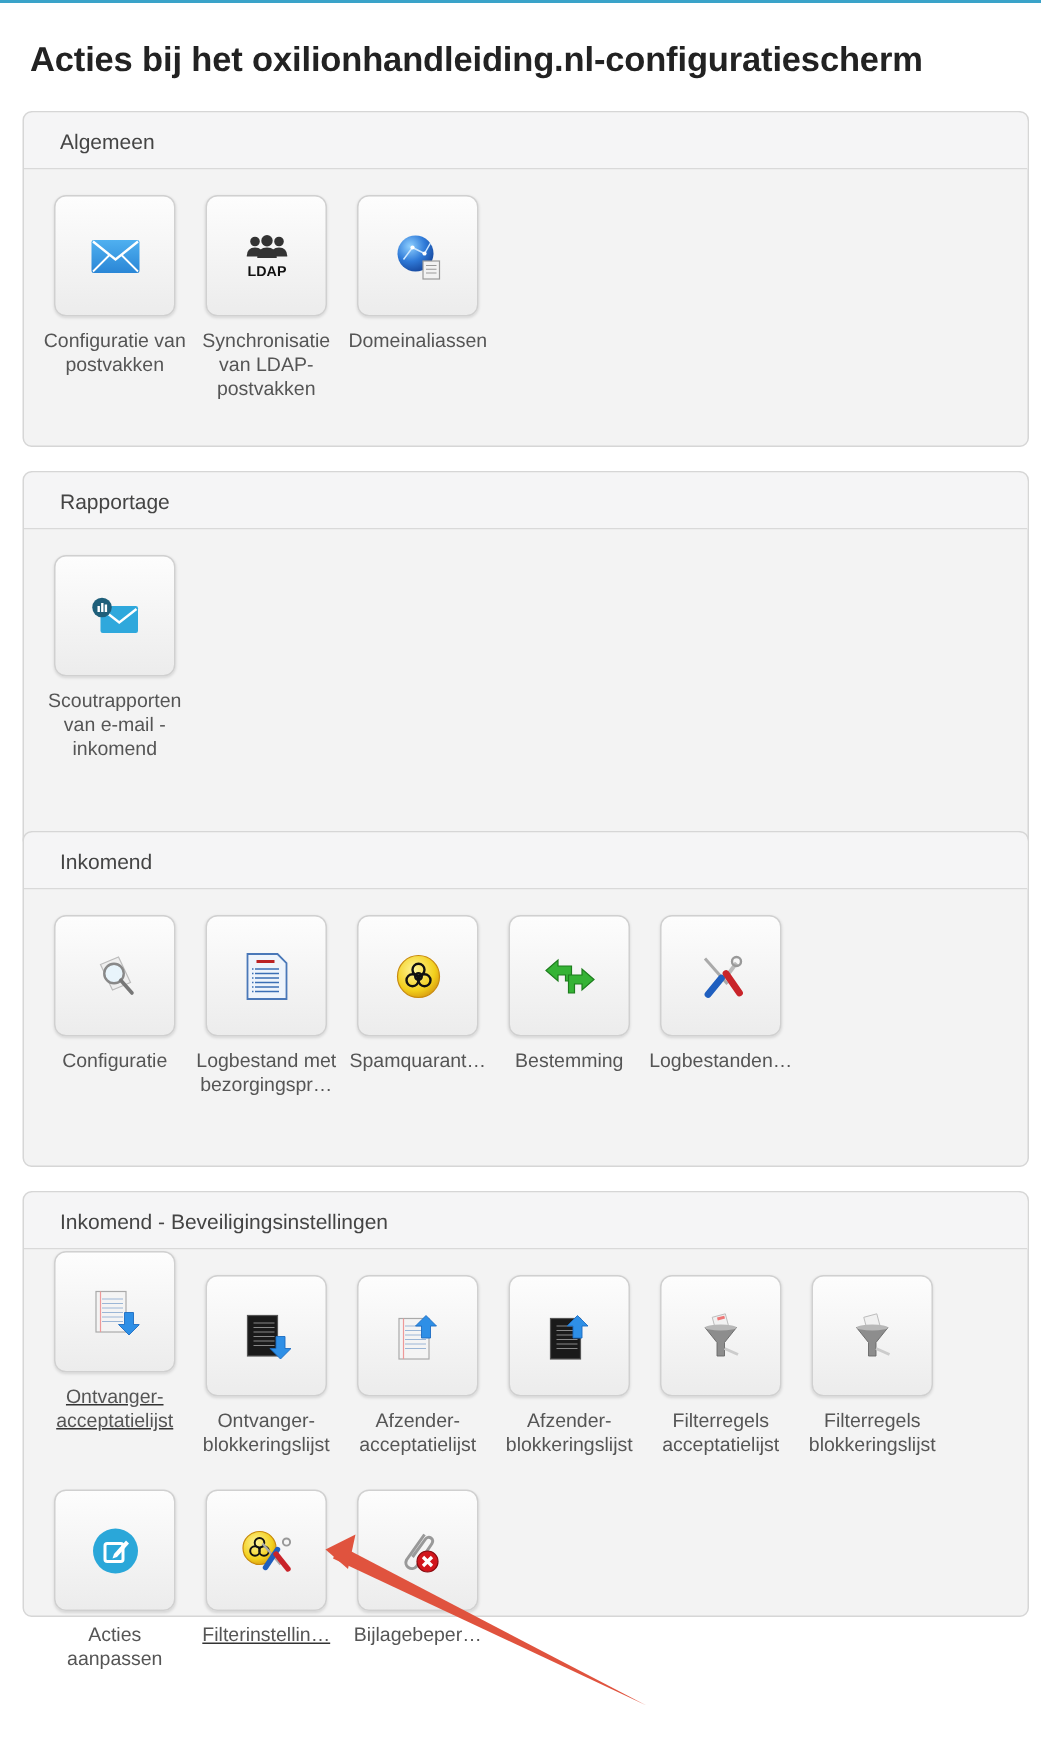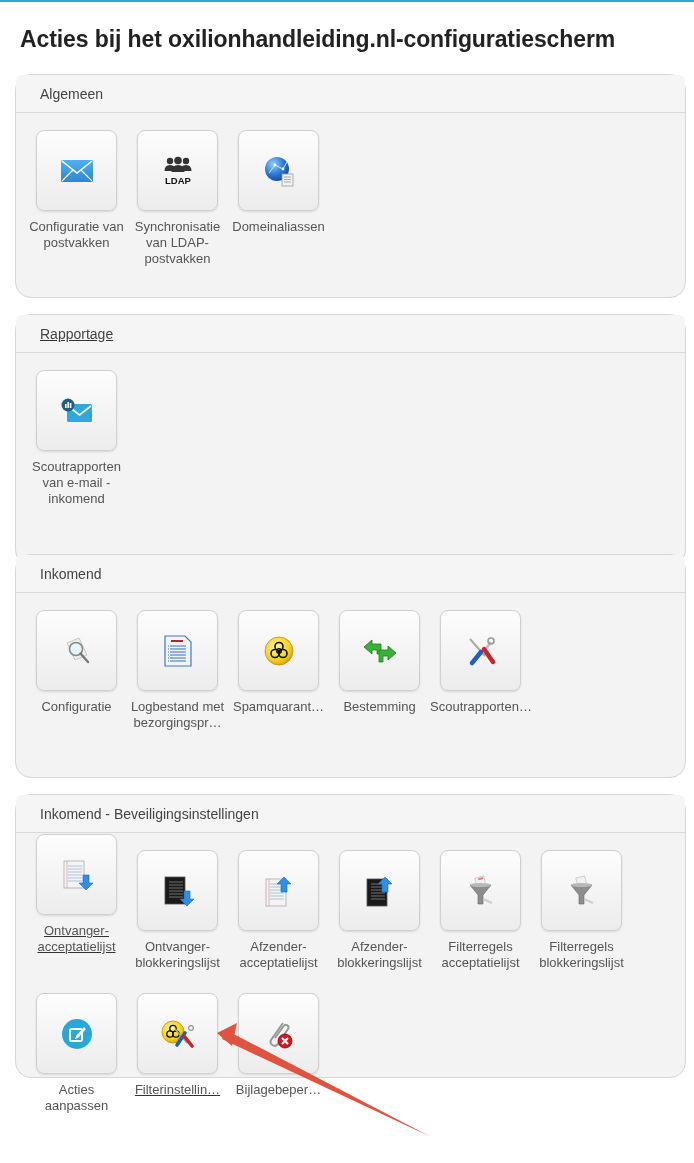--- a/index.html
+++ b/index.html
@@ -1,20 +1,20 @@
 <!DOCTYPE html>
 <html><head>
 <meta charset="utf-8">
 <style>
   * { box-sizing: border-box; margin: 0; padding: 0; }
   html, body { width: 694px; height: 1163px; background: #ffffff; overflow: hidden; }
   body { font-family: "Liberation Sans", sans-serif; color: #333; position: relative; }
   .topline { position: absolute; left: 0; top: 0; width: 694px; height: 2px; background: #3aa3c9; }
   h1 { position: absolute; left: 20px; top: 26px; font-size: 23px; font-weight: bold; color: #222; letter-spacing: -0.1px; }
-  .panel { position: absolute; left: 15px; width: 671px; background: #f3f3f3; border: 1px solid #d6d6d6; border-radius: 16px; }
+  .panel { position: absolute; left: 15px; width: 671px; background: #f3f3f3; border: 1px solid #d6d6d6; border-radius: 6px; }
   .panel-header { height: 38px; line-height: 38px; padding-left: 24px; font-size: 14px; color: #444; background: #f5f5f6; border-bottom: 1px solid #d9d9d9; border-radius: 6px 6px 0 0; }
   .tiles { position: relative; }
   .tile { position: absolute; width: 101px; text-align: center; cursor: pointer; }
   .tile-box { margin: 0 auto; width: 81px; height: 81px; border-radius: 8px; border: 1px solid #d0d0d0; background: linear-gradient(#fdfdfd, #ececec); box-shadow: 0 1px 2px rgba(0,0,0,0.12); display: flex; align-items: center; justify-content: center; }
   .tile-label { margin-top: 8px; font-size: 13px; line-height: 16px; color: #555; white-space: normal; }
   svg { display: block; }
   .arrow { position: absolute; left: 0; top: 0; pointer-events: none; }
 </style>
 </head>
 <body>
@@ -79,21 +79,21 @@
               <rect x="19" y="19" width="11" height="12" fill="#f2f2f2" stroke="#9a9a9a" stroke-width="0.8"></rect>
               <path d="M21 22h7M21 24.5h7M21 27h7" stroke="#999" stroke-width="0.8"></path>
             </svg>
       </span>
         </div>
       <div class="tile-label">Domeinaliassen</div>
     </div>
   </div>
 </div>
 
-<div class="panel" style="top:314px;height:252px;text-decoration:underline;">
+<div class="panel" style="top:314px;height:252px;">
   <div class="panel-header">Rapportage</div>
   <div class="tiles">
     <div class="tile" style="left:10px;top:17px;">
       <div class="tile-box">
           <span>
         <svg width="32" height="26" viewBox="0 0 32 26">
               <rect x="6" y="6" width="25" height="18" rx="1.5" fill="#2fa8dc"></rect>
               <path d="M7 8 L18.5 17 L30 8" fill="none" stroke="#fff" stroke-width="1.6"></path>
               <circle cx="7" cy="7" r="6.5" fill="#1f5f7a"></circle>
               <rect x="4" y="6" width="1.6" height="4" fill="#fff"></rect>
@@ -185,21 +185,21 @@
           <span>
         <svg width="32" height="32" viewBox="0 0 32 32">
               <path d="M5 4 L20 21" stroke="#aaa" stroke-width="2"></path>
               <path d="M16 17 L7 28" stroke="#1f5fbf" stroke-width="4.5" stroke-linecap="round"></path>
               <path d="M26 7 L20 15" stroke="#bbb" stroke-width="2.6"></path>
               <circle cx="26" cy="6" r="3" fill="none" stroke="#999" stroke-width="1.6"></circle>
               <path d="M19 14 L28 27" stroke="#c9242a" stroke-width="4.5" stroke-linecap="round"></path>
             </svg>
       </span>
         </div>
-      <div class="tile-label">Scoutrapporten…</div>
+      <div class="tile-label">Logbestanden…</div>
     </div>
   </div>
 </div>
 
 <div class="panel" style="top:794px;height:284px;">
   <div class="panel-header">Inkomend - Beveiligingsinstellingen</div>
   <div class="tiles">
     <div class="tile" style="left:10px;top:1px;text-decoration:underline;">
       <div class="tile-box">
           <span>

